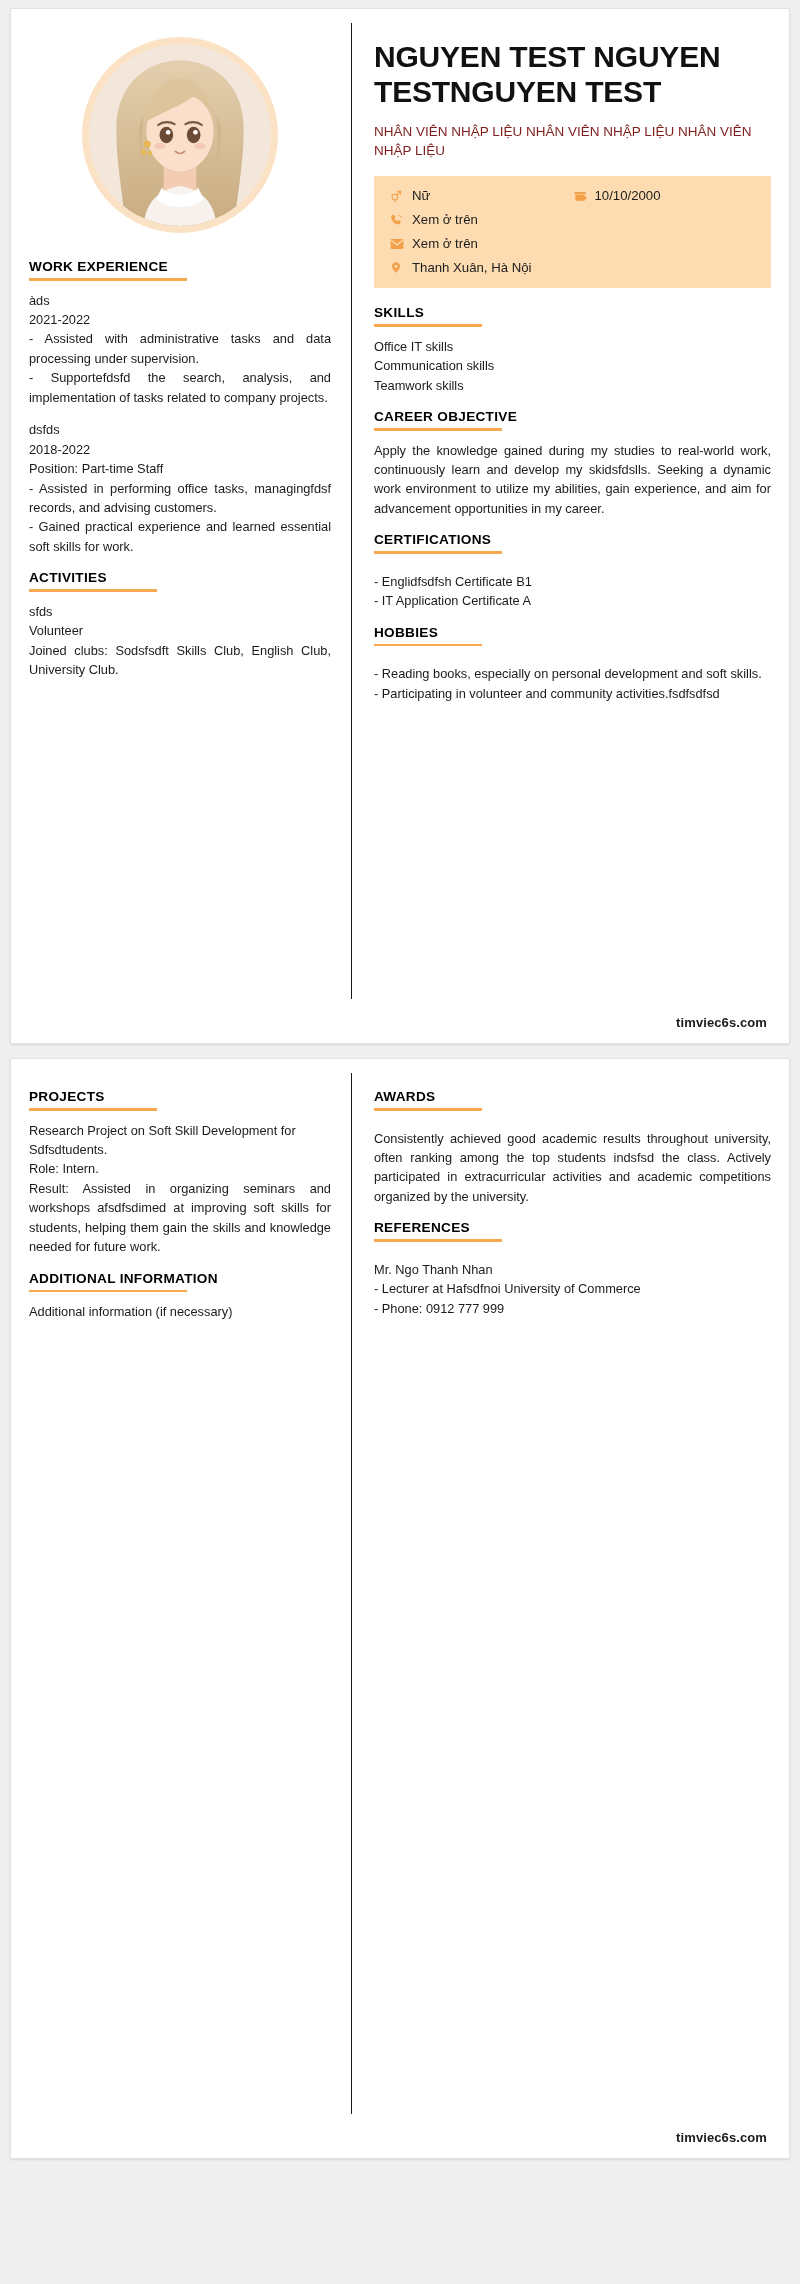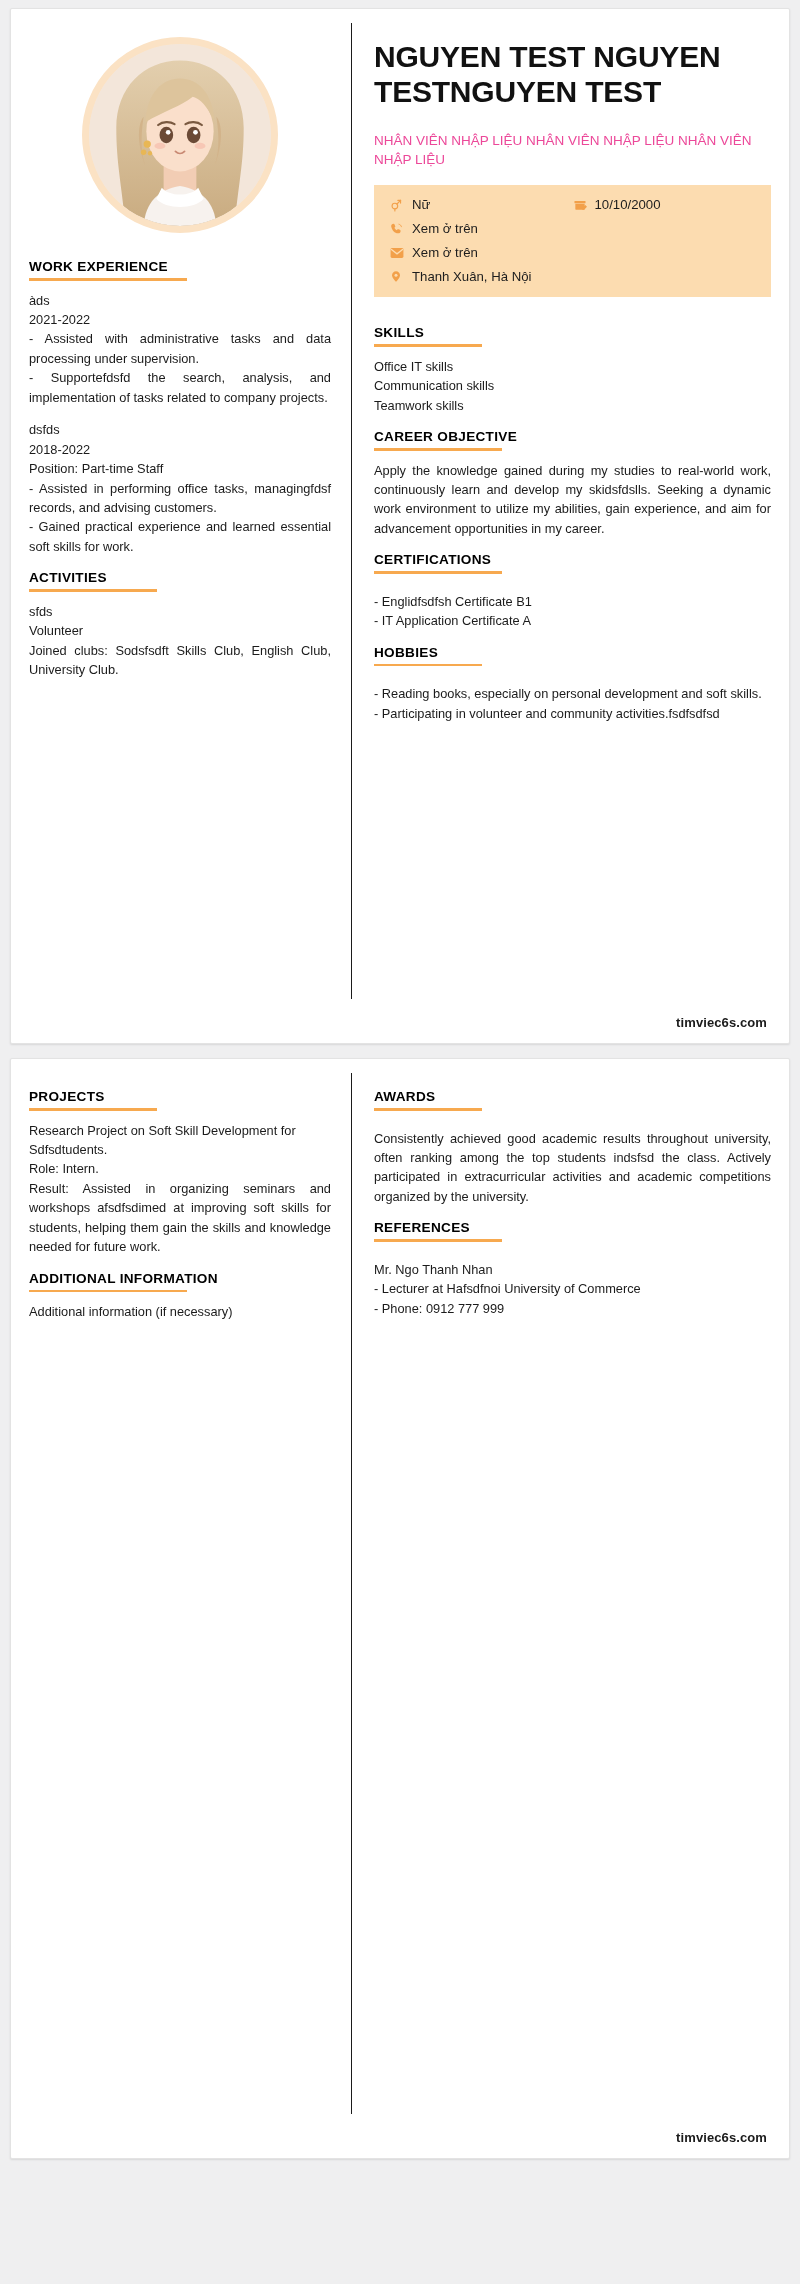--- a/index.html
+++ b/index.html
@@ -64,30 +64,30 @@
     font-size: 30px;
     line-height: 1.18;
     font-weight: bold;
     color: #111111;
     letter-spacing: -0.2px;
     padding-top: 16px;
   }
   .job-title {
     font-size: 13.5px;
     line-height: 1.42;
-    color: #ec4899;
-    margin-top: 21px;
+    color: #7f1d1d;
+    margin-top: 12px;
     margin-bottom: 16px;
   }
 
   
   .contact-box {
     background: #fcdcb0;
     padding: 12px 16px 13px 16px;
-    margin-bottom: 28px;
+    margin-bottom: 17px;
   }
   .contact-row {
     display: flex;
     align-items: center;
     margin-bottom: 9px;
   }
   .contact-row:last-child { margin-bottom: 0; }
   .contact-cell {
     display: flex;
     align-items: center;

